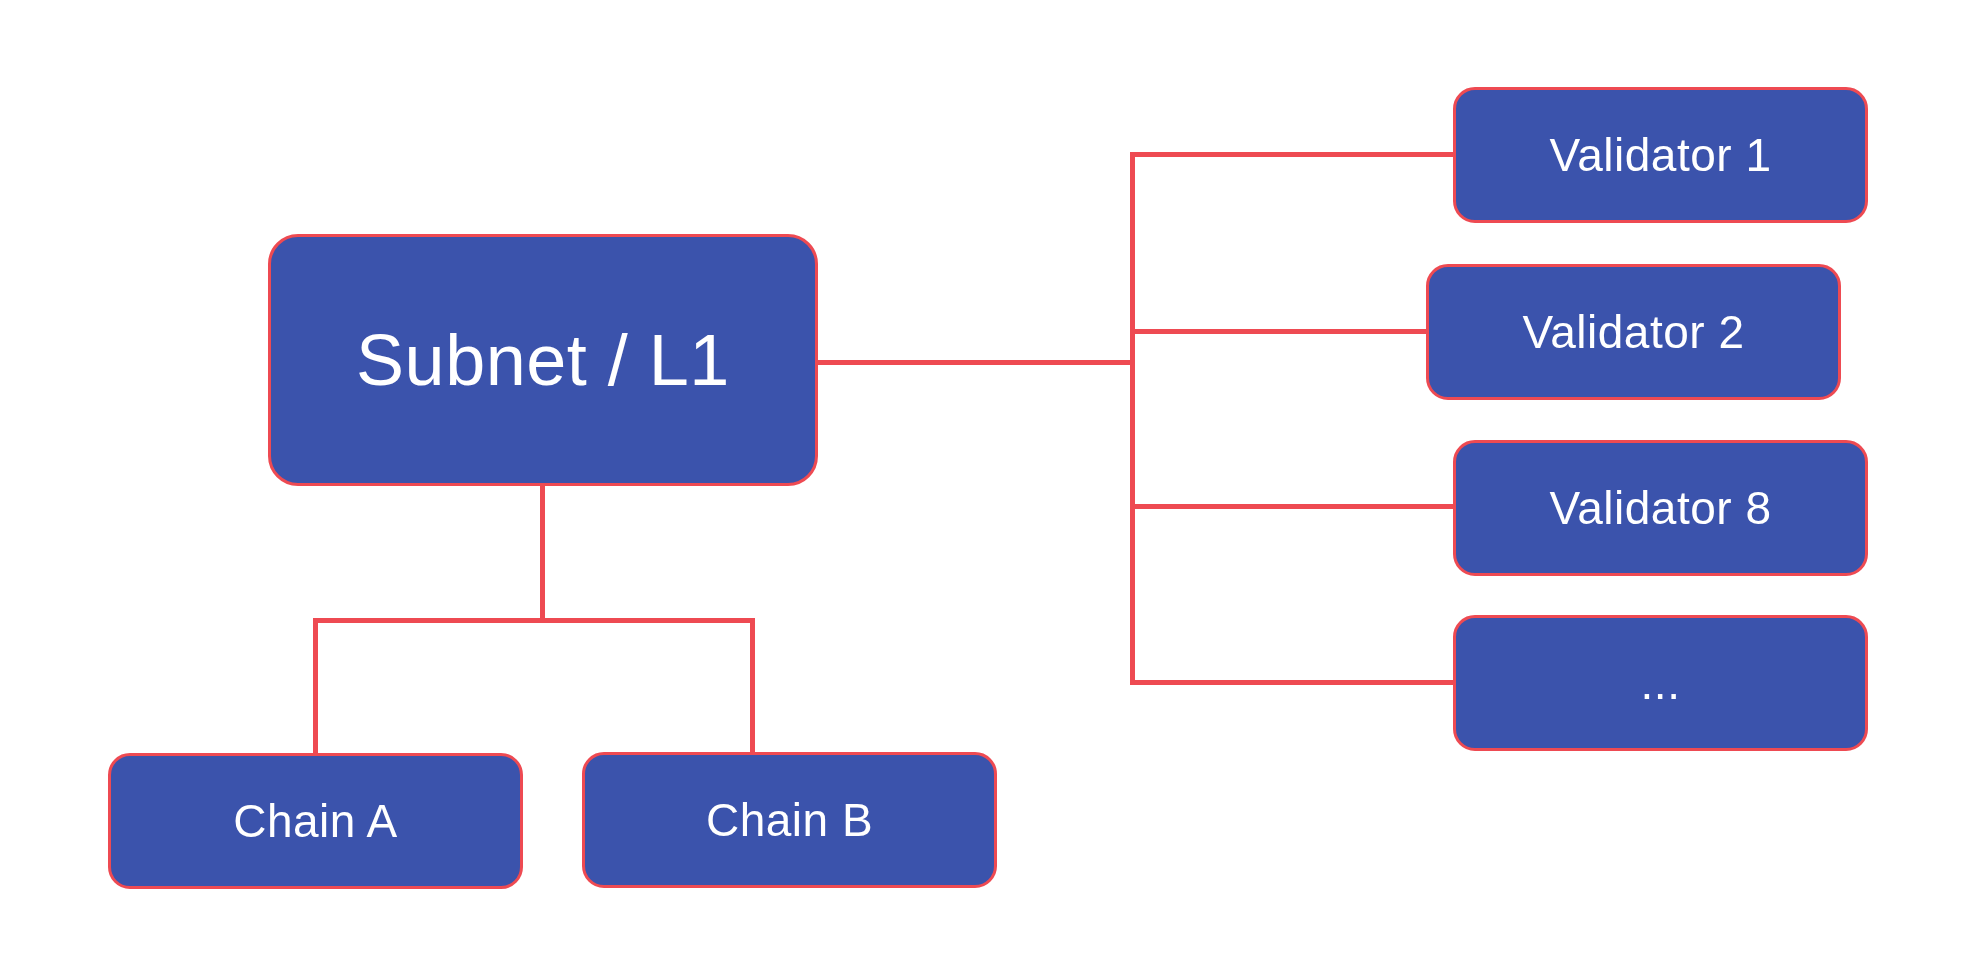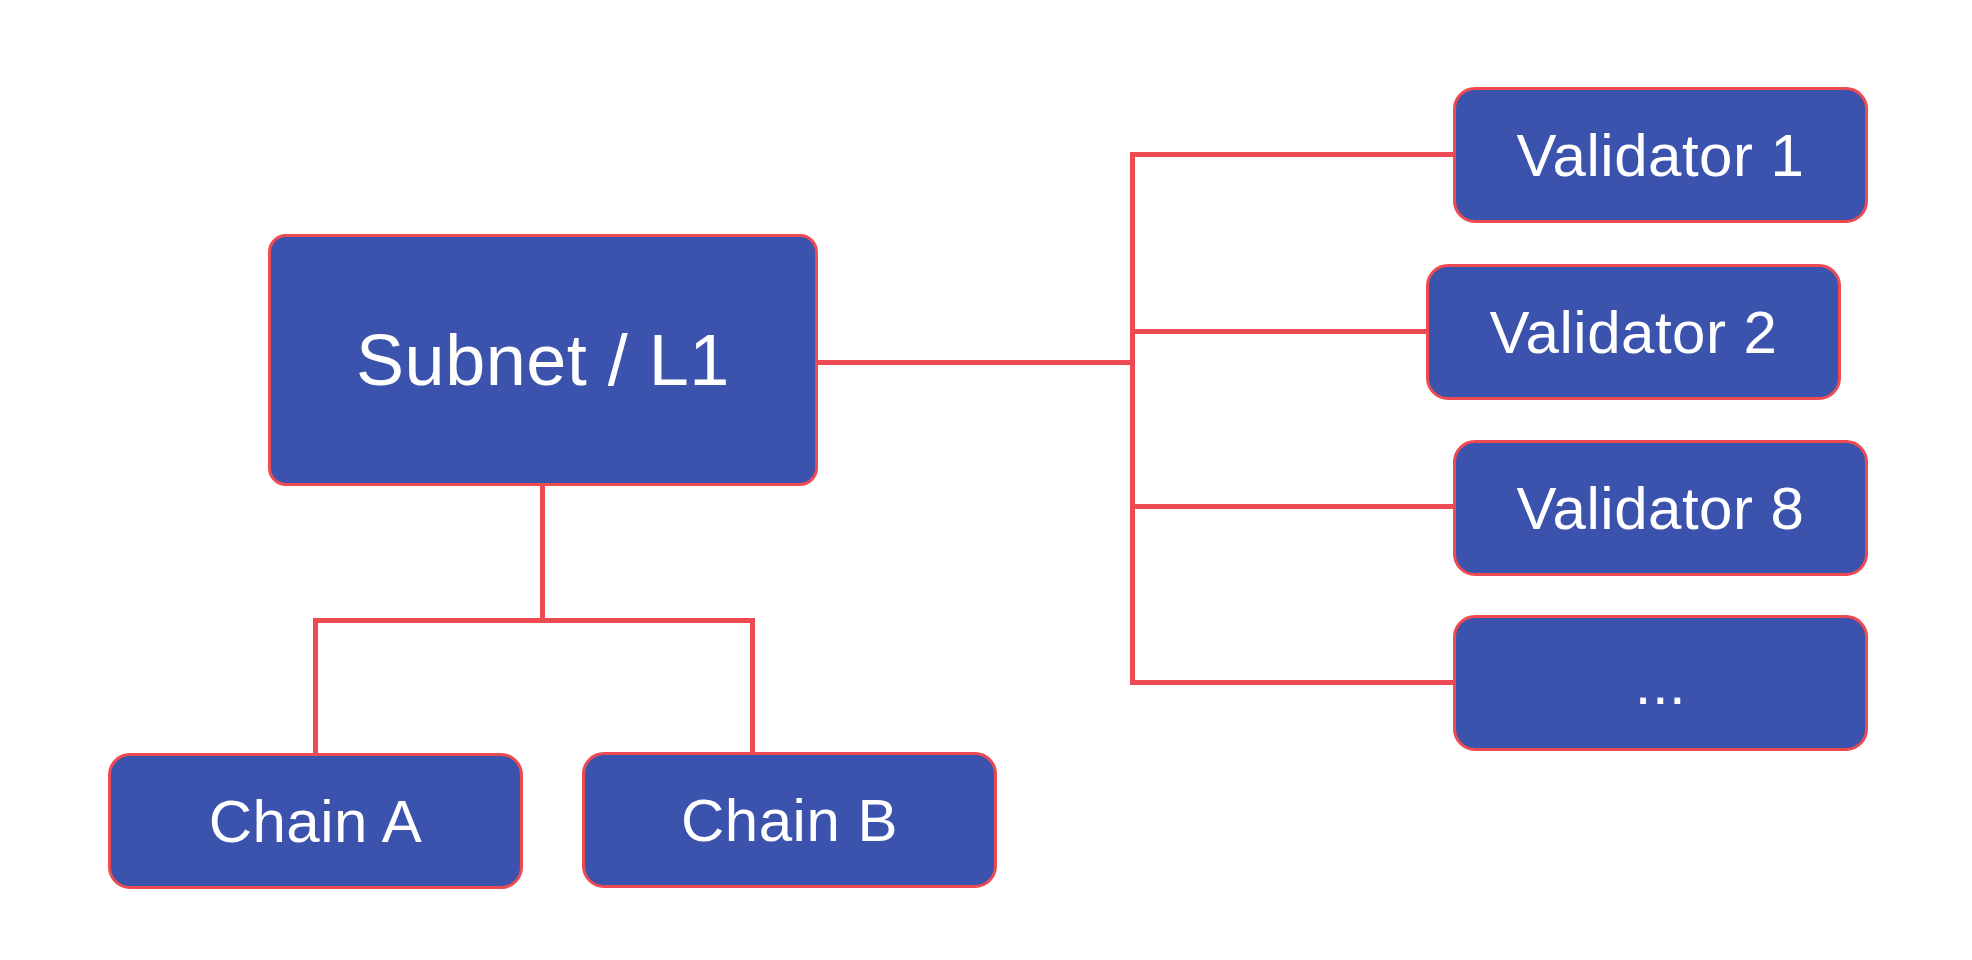--- a/index.html
+++ b/index.html
@@ -40,28 +40,28 @@
     display: flex;
     align-items: center;
     justify-content: center;
     text-align: center;
     letter-spacing: 0.5px;
   }
   .node.small {
     width: 415px;
     height: 136px;
     border-radius: 22px;
-    font-size: 60px;
+    font-size: 46px;
   }
   .node.big {
     left: 268px;
     top: 234px;
     width: 550px;
     height: 252px;
-    border-radius: 18px;
+    border-radius: 30px;
     font-size: 72px;
   }
   #node-chain-a     { left: 108px;  top: 753px; }
   #node-chain-b     { left: 582px;  top: 752px; }
   #node-validator-1 { left: 1453px; top: 87px;  }
   #node-validator-2 { left: 1426px; top: 264px; }
   #node-validator-3 { left: 1453px; top: 440px; }
   #node-more        { left: 1453px; top: 615px; }
 </style>
 </head>

